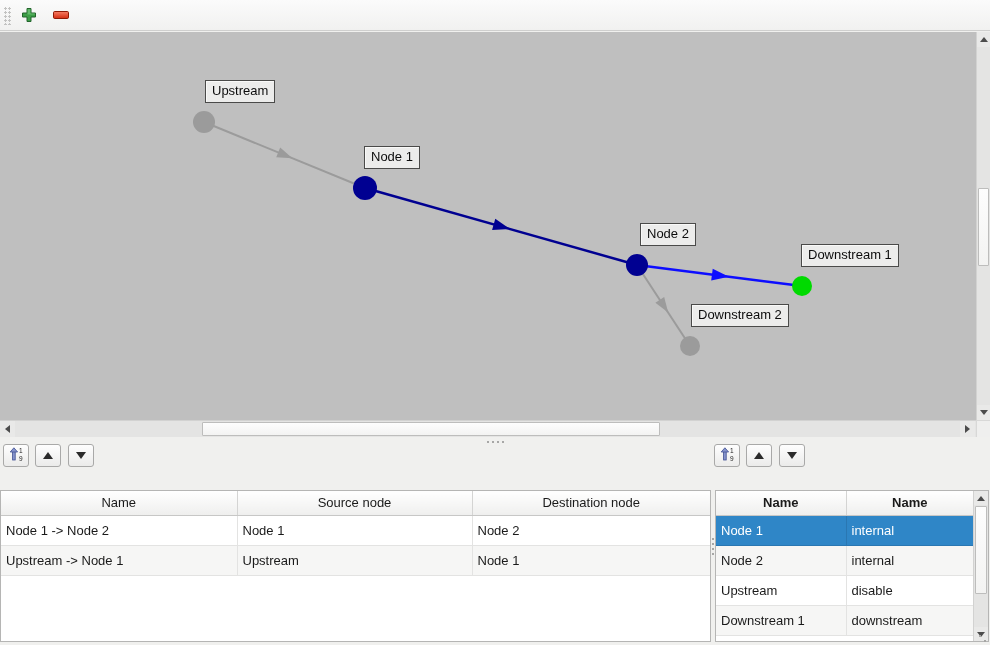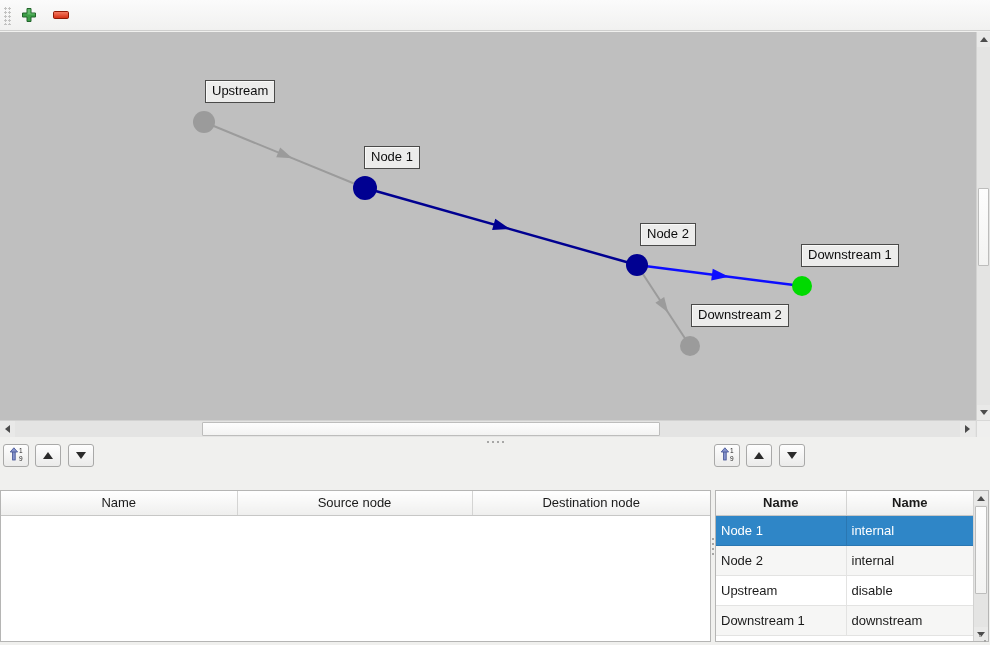--- a/index.html
+++ b/index.html
@@ -242,20 +242,30 @@
         <col style="width:238px">
       </colgroup>
     <thead>
       <tr>
         <th>Name</th>
         <th>Source node</th>
         <th>Destination node</th>
       </tr>
     </thead>
     <tbody id="edges-tbody">
+        <tr>
+          <td>Node 1 -&gt; Node 2</td>
+          <td>Node 1</td>
+          <td>Node 2</td>
+        </tr>
+        <tr>
+          <td>Upstream -&gt; Node 1</td>
+          <td>Upstream</td>
+          <td>Node 1</td>
+        </tr>
       </tbody>
   </table>
 </div>
 
 <div id="v-splitter">
   <span class="dots-v">
       <i></i>
       <i></i>
       <i></i>
       <i></i>

